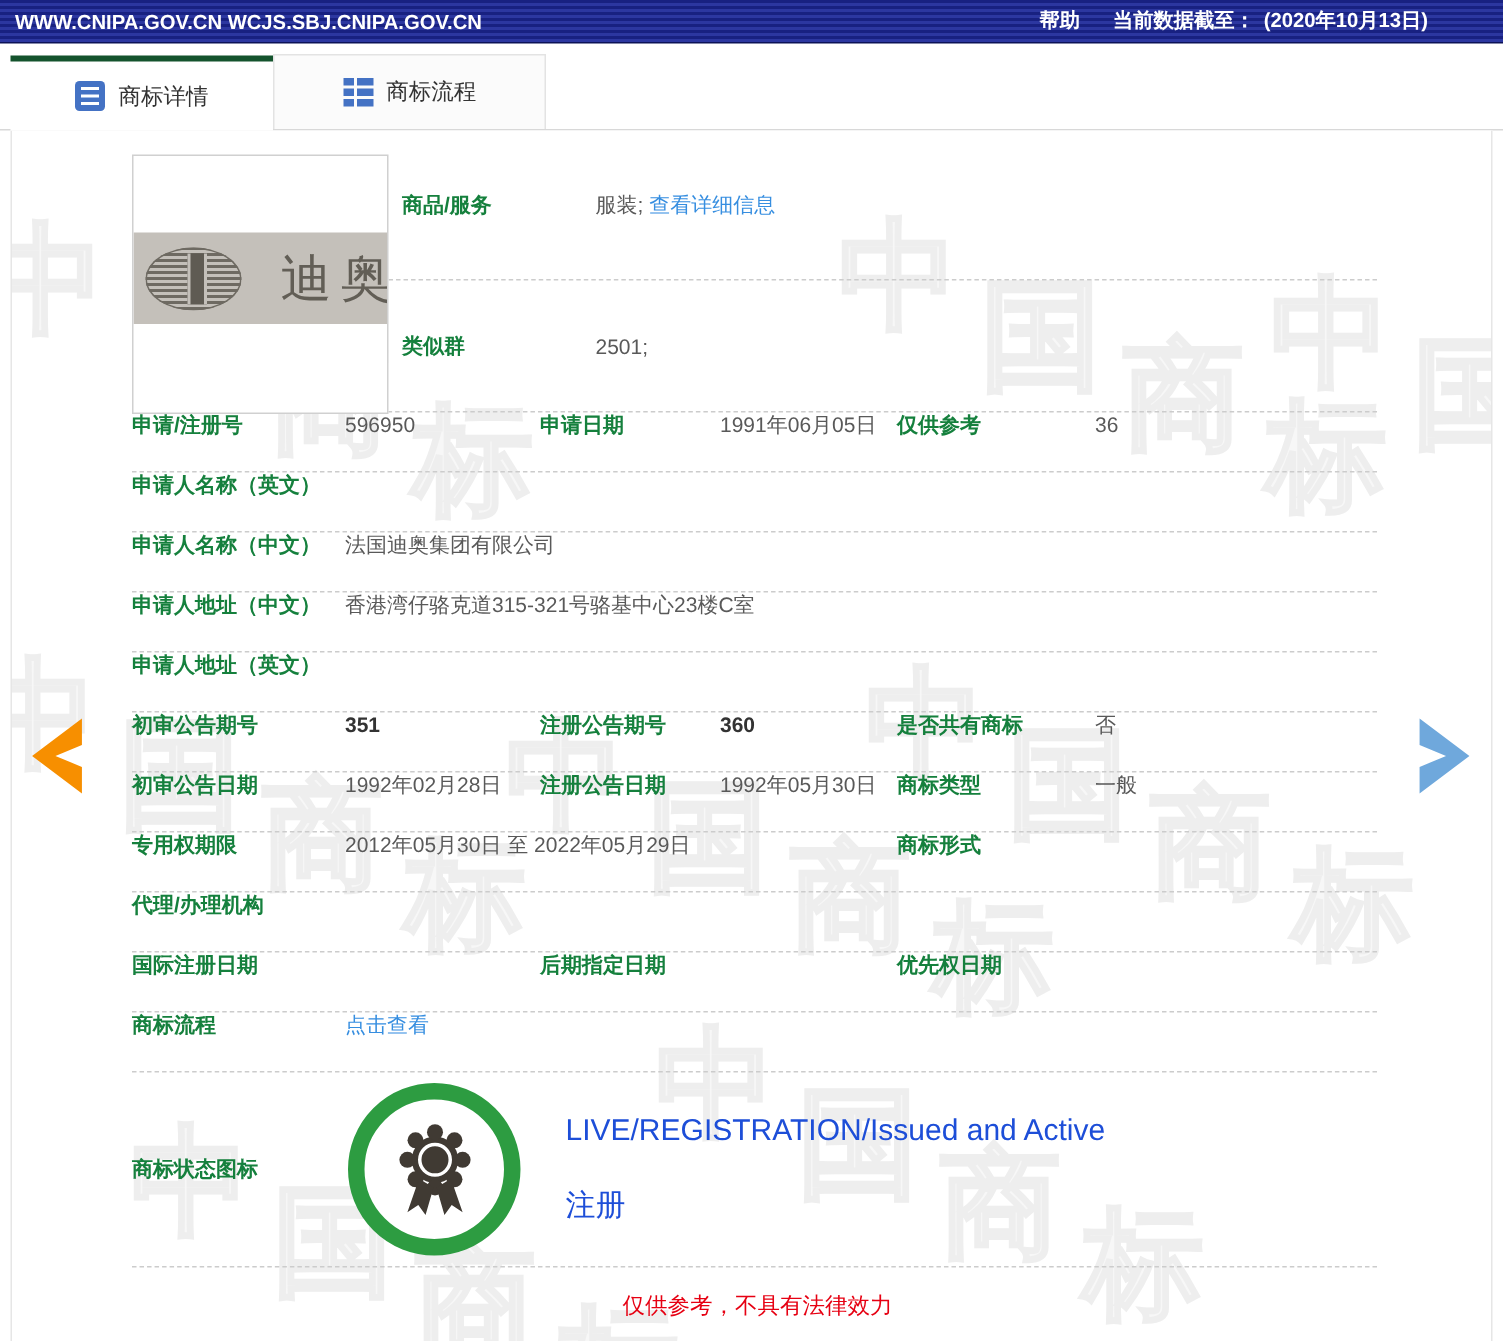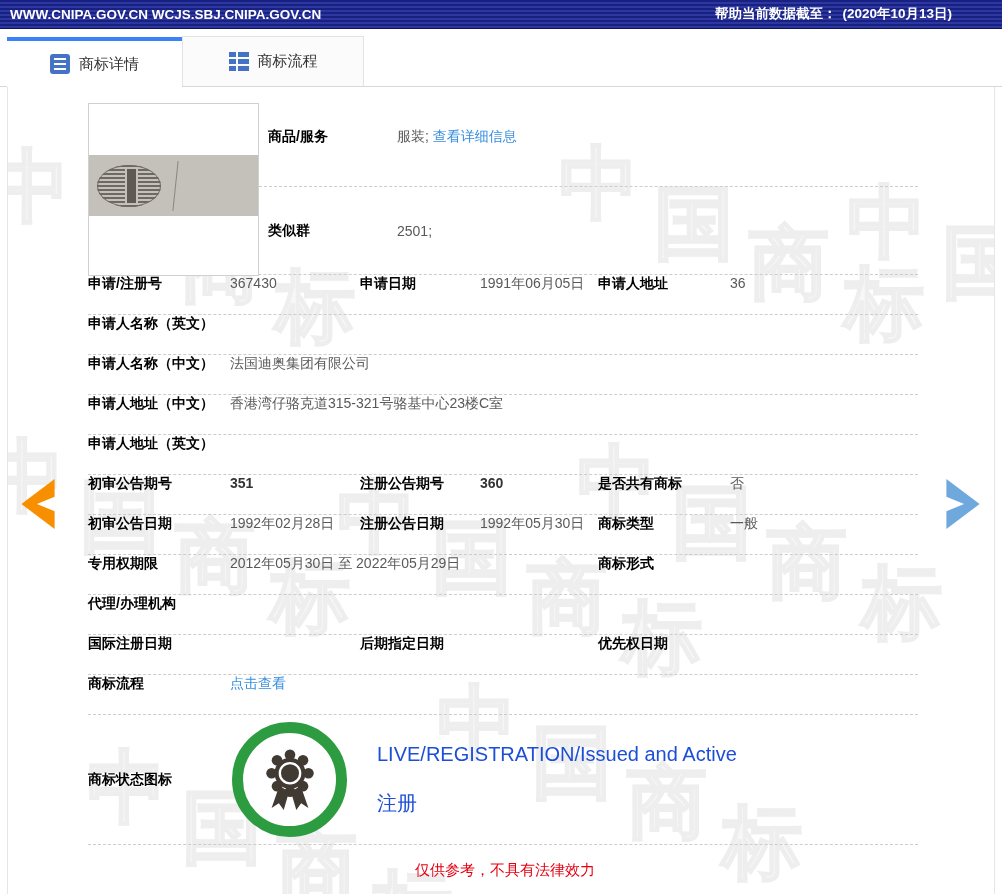--- a/index.html
+++ b/index.html
@@ -6,30 +6,30 @@
   html,body { width:1002px; height:894px; background:#fff; overflow:hidden;
     font-family:"Liberation Sans","DejaVu Sans",sans-serif; }
 
   
   .topbar{
     height:29px; display:flex; align-items:center; justify-content:space-between;
     padding:0 50px 0 10px; color:#fff; font-size:13.5px; font-weight:bold;
     background:repeating-linear-gradient(180deg,#182181 0px,#182181 2px,#2c37a0 2px,#2c37a0 4px);
     border-bottom:1px solid #0d1257;
   }
-  .topbar-right{ display:flex; align-items:flex-end; }
+  .topbar-right{ display:flex; align-items:flex-end; gap:22px; }
   .cutoff{ display:flex; gap:6px; }
   .help{ cursor:pointer; }
 
   
   .tabbar{ height:54px; display:flex; align-items:flex-end; padding-left:7px; margin-top:4px;
     border-bottom:1px solid #d8d8d8; }
   .tab{ display:flex; align-items:center; justify-content:center; gap:9px;
     font-size:15px; color:#333; cursor:pointer; }
-  .tab.active{ width:175px; height:50px; background:#fff; border-top:4px solid #3b82f6;
+  .tab.active{ width:175px; height:50px; background:#fff; border-top:4px solid #14532d;
     position:relative; margin-bottom:-1px; z-index:2; }
   .tab.inactive{ width:182px; height:50px; background:#fbfbfb;
     border:1px solid #e3e3e3; border-bottom:none; }
   .icon-detail{ width:20px; height:20px; background:#4472c4; border-radius:3px;
     display:flex; flex-direction:column; justify-content:center; align-items:center; gap:3px; }
   .icon-detail i{ display:block; width:12px; height:2px; background:#fff; }
   .icon-process{ width:20px; height:20px; display:grid;
     grid-template-columns:7px 11px; grid-auto-rows:5px; gap:2px; align-content:center; }
   .icon-process i{ display:block; background:#4472c4; }
 
@@ -38,21 +38,21 @@
     border-left:1px solid #e6e6e6; border-right:1px solid #e6e6e6; overflow:hidden; }
 
   
   #watermark-layer{ position:absolute; inset:0; z-index:0; pointer-events:none; }
   .wm-char{ position:absolute; font-size:80px; font-weight:bold; line-height:1;
     color:#f7f7f7; -webkit-text-stroke:2px #eeeeee; }
 
   
   .table{ position:relative; z-index:1; padding:0 76px 0 80px; }
   .row{ display:flex; align-items:flex-start; height:40px; border-bottom:1px dashed #ccc; }
-  .lbl{ font-weight:bold; color:#000000; font-size:14px; }
+  .lbl{ font-weight:bold; color:#15803d; font-size:14px; }
   .val{ color:#595959; font-size:14px; }
   .w-lbl1{ width:142px; } .w-val1{ width:130px; }
   .w-lbl2{ width:120px; } .w-val2{ width:118px; }
   .w-lbl3{ width:132px; } .w-val3{ flex:1; }
   .w-valwide{ width:368px; }
   .bold{ font-weight:bold; color:#333; }
   a.link{ color:#368ee0; text-decoration:none; cursor:pointer; font-size:14px; }
 
   
   .row-image{ display:flex; height:188px; border-bottom:1px dashed #ccc; align-items:flex-start; }
@@ -160,43 +160,44 @@
       <span class="wm-char" style="left: 934px; top: 136px;">国</span>
     </div>
 
   <div class="table">
 
     <div class="row-image">
       <div class="tm-image">
         <div class="tm-scan">
           <span class="tm-oval"></span>
           <span class="tm-sep"></span>
+          <span class="tm-text">迪奥</span>
         </div>
       </div>
       <div class="img-right">
         <div class="sub-row first">
           <span class="lbl w-sublbl">商品/服务</span>
           <span class="val">
             <span>服装;</span>
             <a class="link">查看详细信息</a>
           </span>
         </div>
         <div class="sub-row second">
           <span class="lbl w-sublbl">类似群</span>
           <span class="val">2501;</span>
         </div>
       </div>
     </div>
 
     <div class="row">
       <span class="lbl w-lbl1">申请/注册号</span>
-      <span class="val w-val1">367430</span>
+      <span class="val w-val1">596950</span>
       <span class="lbl w-lbl2">申请日期</span>
       <span class="val w-val2">1991年06月05日</span>
-      <span class="lbl w-lbl3">申请人地址</span>
+      <span class="lbl w-lbl3">仅供参考</span>
       <span class="val w-val3">36</span>
     </div>
 
     <div class="row">
       <span class="lbl w-lbl1">申请人名称（英文）</span>
       <span class="val"></span>
     </div>
 
     <div class="row">
       <span class="lbl w-lbl1">申请人名称（中文）</span>

